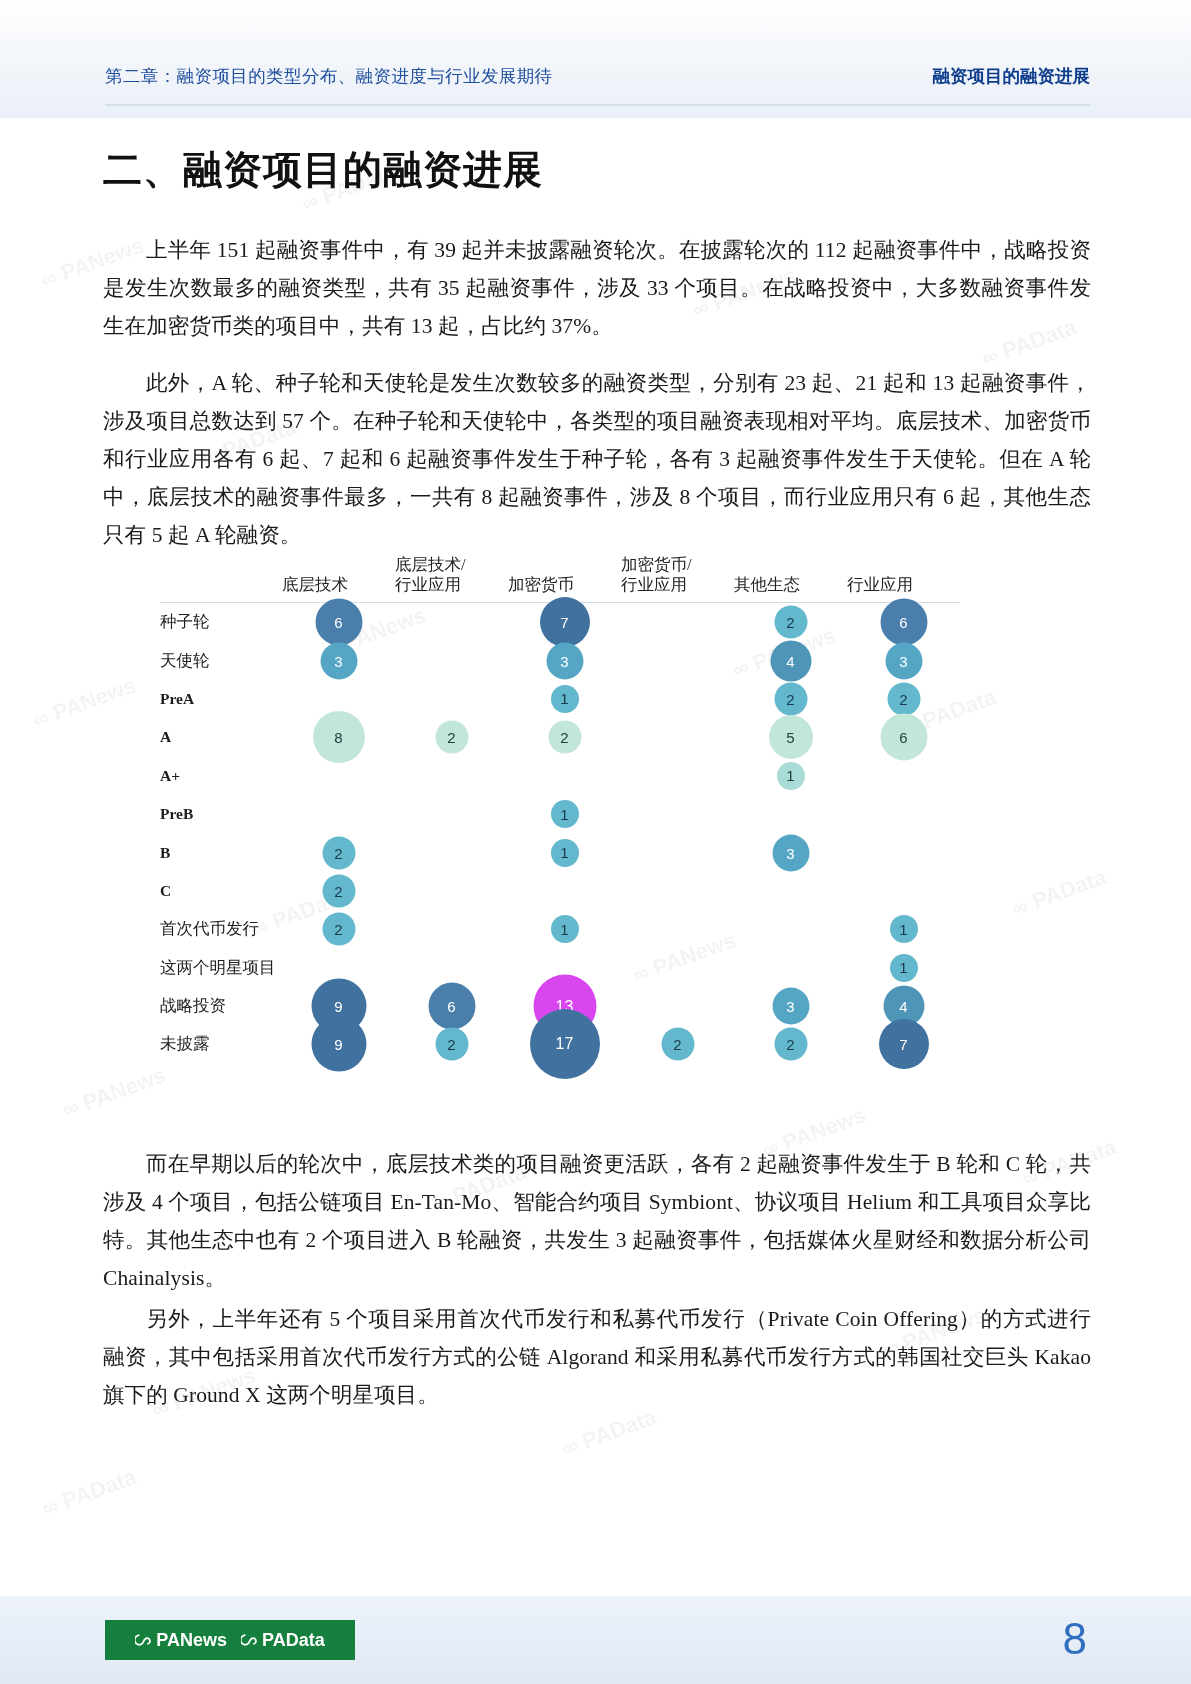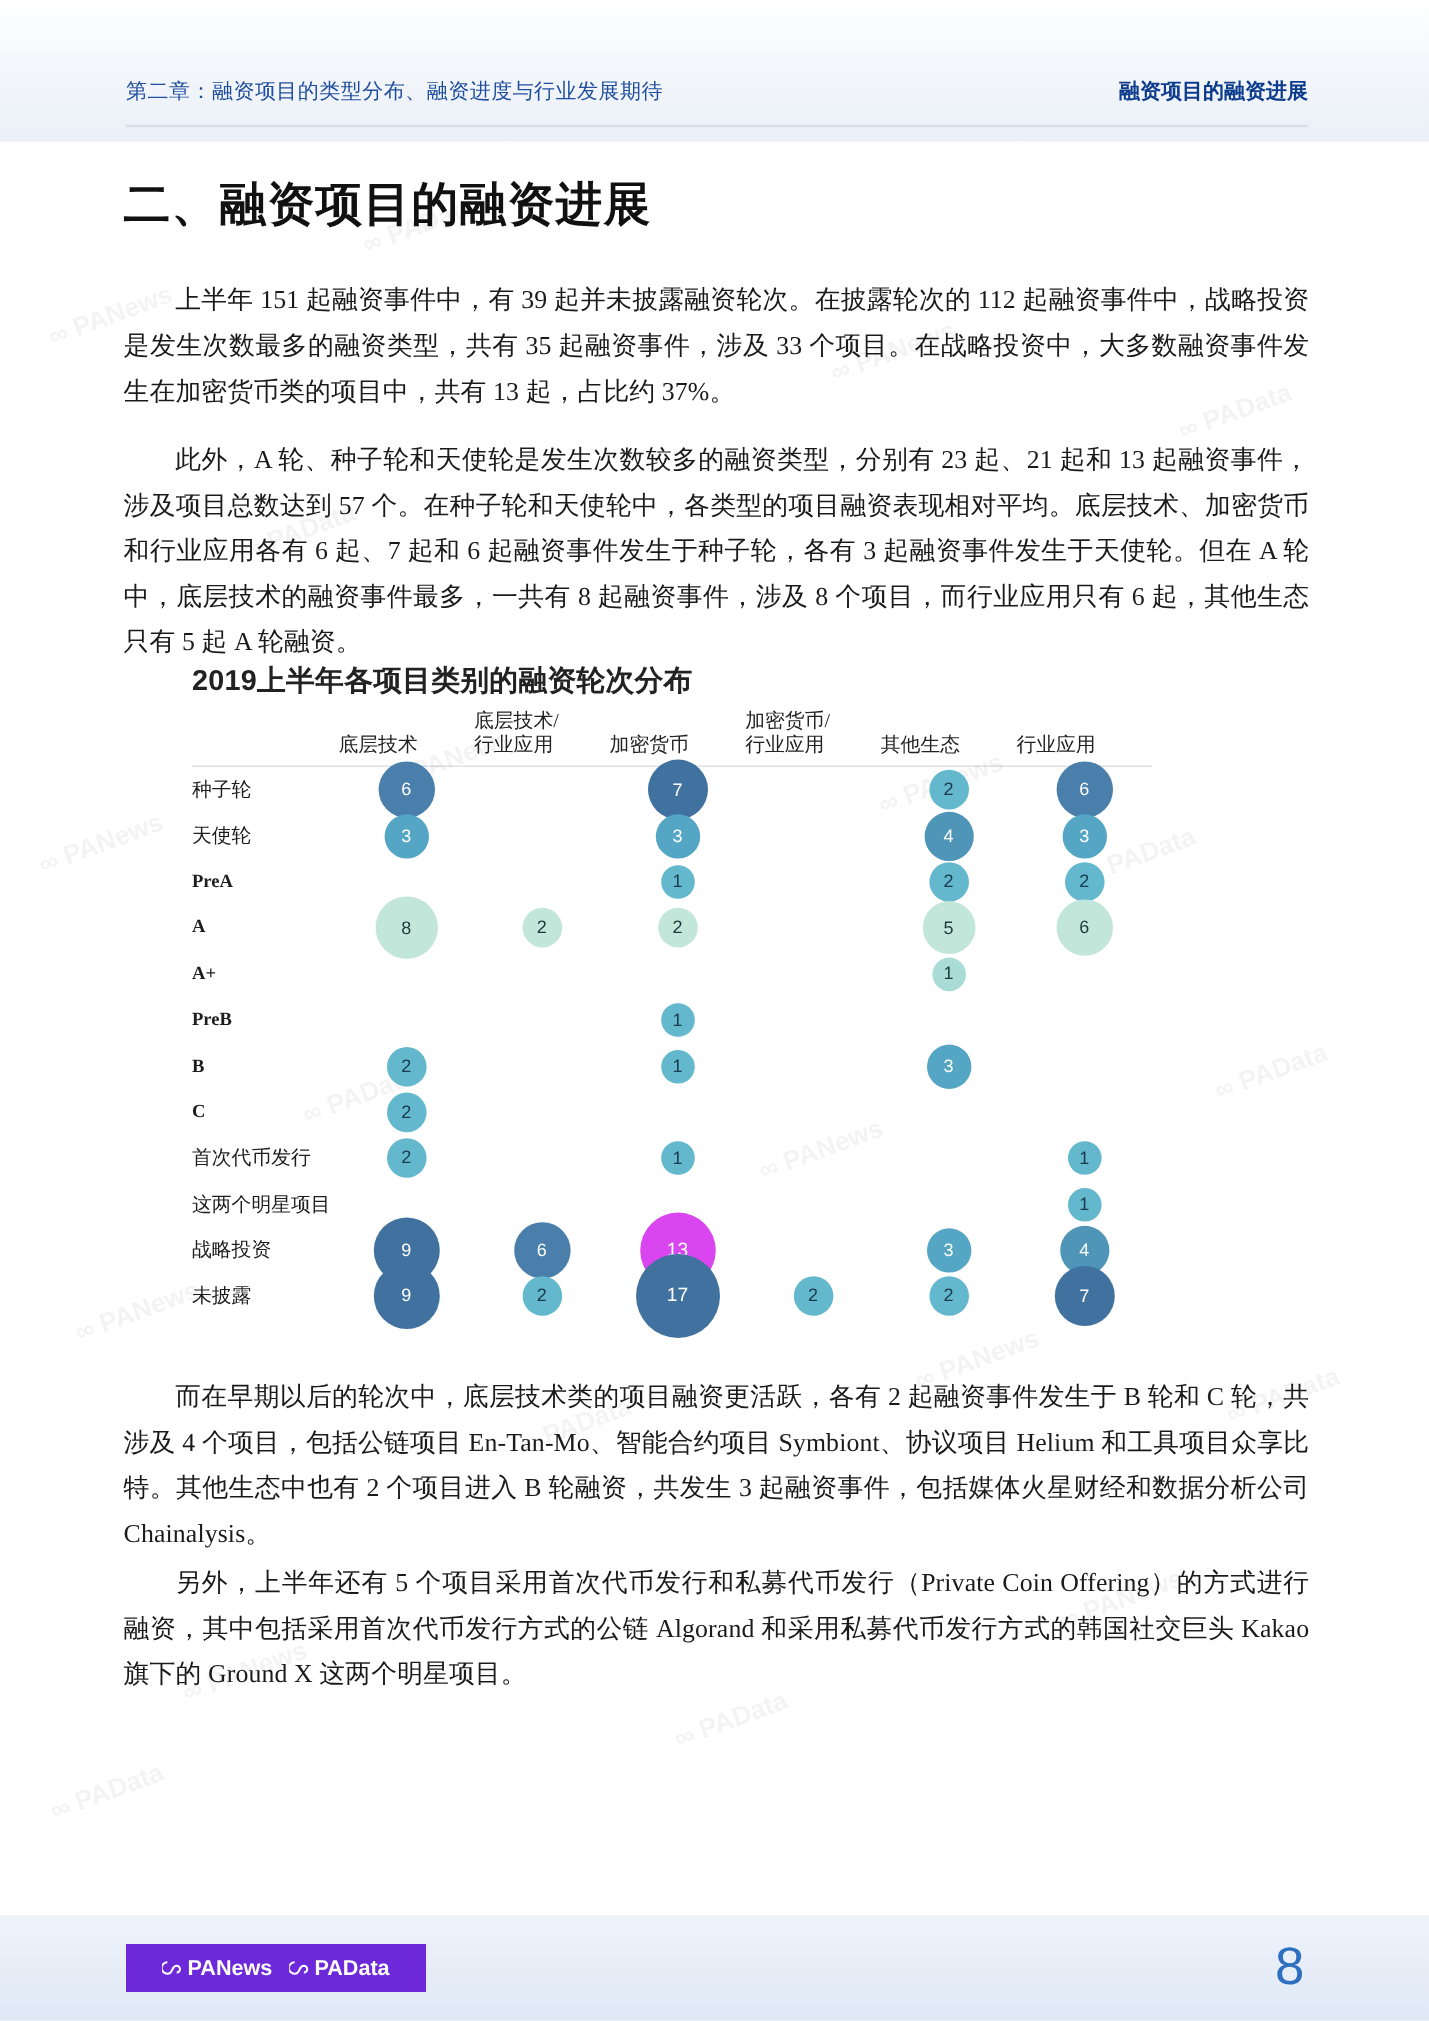--- a/index.html
+++ b/index.html
@@ -102,21 +102,21 @@
     transform:rotate(-20deg);white-space:nowrap;pointer-events:none;
     z-index:1;
   }
   
   .footer-bar{
     position:absolute;left:0;bottom:0;width:1191px;height:88px;
     background:linear-gradient(to bottom,#eef3fa 0%,#dfe8f5 100%);
   }
   .footer-logo{
     position:absolute;left:105px;bottom:24px;
-    width:250px;height:40px;background:#6d28d9;
+    width:250px;height:40px;background:#15803d;
     display:flex;align-items:center;justify-content:center;gap:14px;
     font-family:"Liberation Sans","DejaVu Sans",sans-serif;
     color:#fff;font-size:18px;font-weight:bold;
   }
   .lg{display:flex;align-items:center;gap:4px;}
   .pageno{
     position:absolute;right:104px;bottom:20px;
     font-family:"Liberation Sans","DejaVu Sans",sans-serif;
     font-size:44px;color:#2f6fc0;font-weight:normal;
   }
@@ -131,21 +131,20 @@
   </div>
   <div class="hdr-rule"></div>
 </div>
 
 <div class="doc-title">二、融资项目的融资进展</div>
 
 <div class="para indent" id="p1">上半年 151 起融资事件中，有 39 起并未披露融资轮次。在披露轮次的 112 起融资事件中，战略投资是发生次数最多的融资类型，共有 35 起融资事件，涉及 33 个项目。在战略投资中，大多数融资事件发生在加密货币类的项目中，共有 13 起，占比约 37%。</div>
 <div class="para indent" id="p2">此外，A 轮、种子轮和天使轮是发生次数较多的融资类型，分别有 23 起、21 起和 13 起融资事件，涉及项目总数达到 57 个。在种子轮和天使轮中，各类型的项目融资表现相对平均。底层技术、加密货币和行业应用各有 6 起、7 起和 6 起融资事件发生于种子轮，各有 3 起融资事件发生于天使轮。但在 A 轮中，底层技术的融资事件最多，一共有 8 起融资事件，涉及 8 个项目，而行业应用只有 6 起，其他生态只有 5 起 A 轮融资。</div>
 
 <div class="chart-block">
-  <div class="chart-title">2019上半年各项目类别的融资轮次分布</div>
   <div class="grid">
     <div class="col-head" id="col-head">
       <div class="spacer"></div>
     <div class="ch">
           <div>底层技术</div>
         </div>
         <div class="ch">
           <div>底层技术/</div>
           <div>行业应用</div>
         </div>

